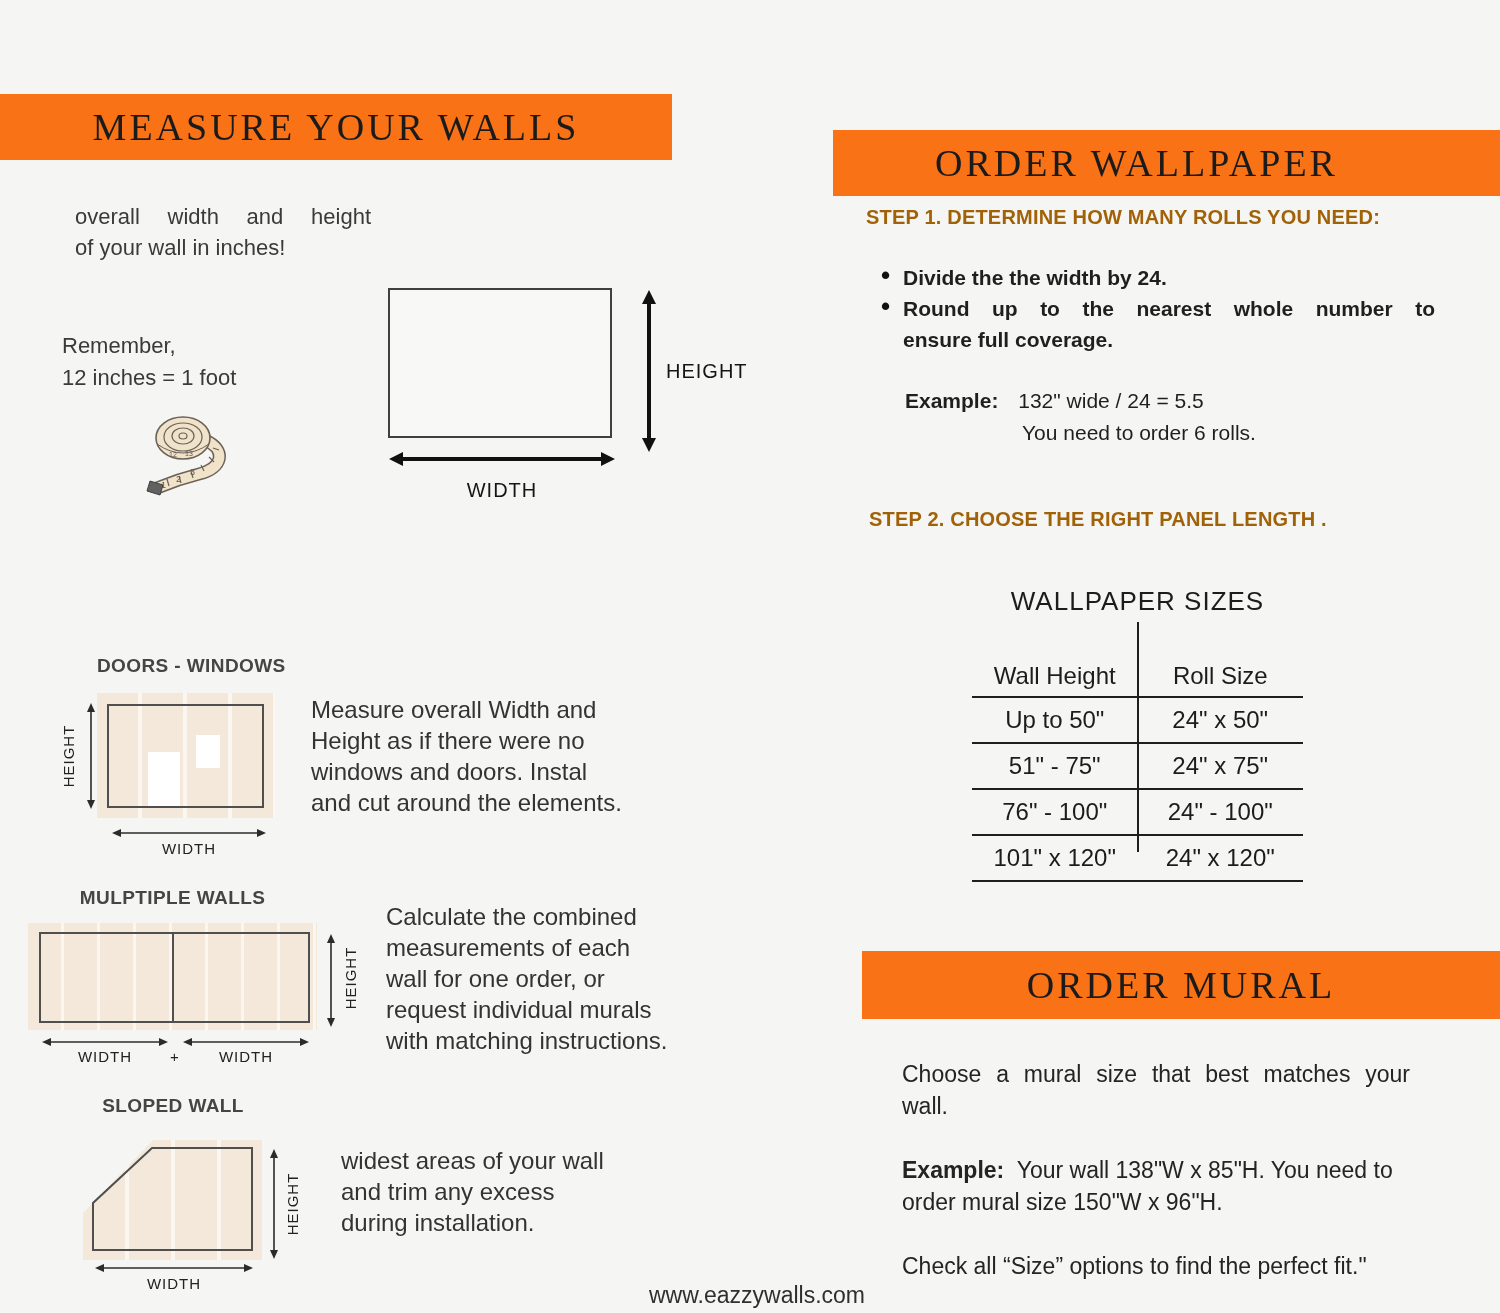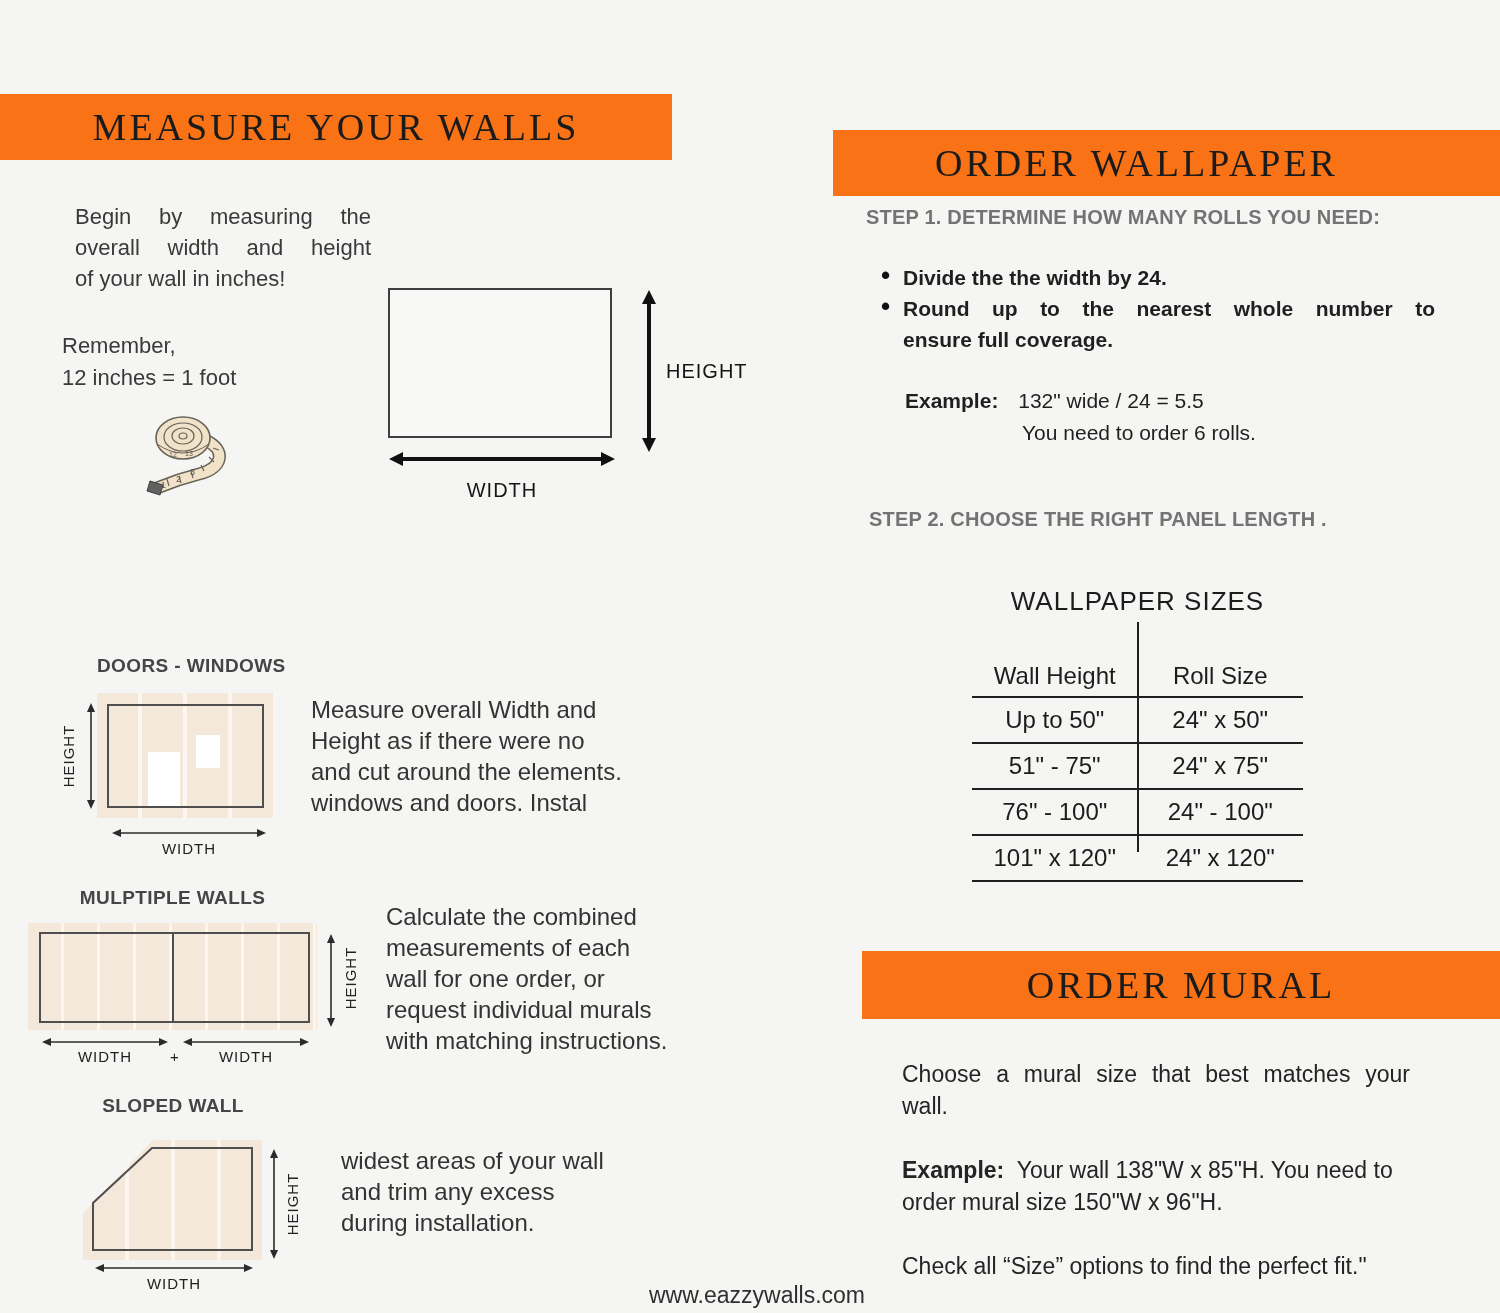--- a/index.html
+++ b/index.html
@@ -20,21 +20,21 @@
   .body22 { font-size:22px; line-height:31px; color:#3a3a3a; }
   .body24 { font-size:24px; line-height:31px; color:#333; }
   .body21 { font-size:21px; line-height:31px; color:#1f1f1f; }
   .body23 { font-size:23px; line-height:32px; color:#242424; }
   .jl { text-align:justify; text-align-last:justify; }
   .sec-h {
     position:absolute; font-size:19px; font-weight:bold; color:#454545;
     letter-spacing:.4px; text-align:center; white-space:nowrap;
   }
   .step-h {
-    position:absolute; font-size:20px; font-weight:bold; color:#737373;
+    position:absolute; font-size:20px; font-weight:bold; color:#a16207;
     letter-spacing:.2px; white-space:nowrap;
   }
   .dim-label { position:absolute; font-size:20px; letter-spacing:1px; color:#151515; }
   .dim-label-sm { position:absolute; font-size:15px; letter-spacing:1px; color:#222; }
   .vlabel {
     position:absolute; font-size:15px; letter-spacing:1px; color:#222;
     transform:translate(-50%,-50%) rotate(-90deg); white-space:nowrap;
   }
   .center { text-align:center; }
   .stripes-doors  { background:repeating-linear-gradient(90deg,#f4e8db 0 41px,#fbf6ef 41px 45px); }
@@ -58,21 +58,20 @@
 </head>
 <body>
 
 <div id="canvas">
 
   <div class="banner" style="left:0; top:94px; width:672px; height:66px;">
     <div class="banner-title">MEASURE YOUR WALLS</div>
   </div>
 
   <div class="abs body22" style="left:75px; top:201px; width:296px;">
-    <div class="jl">Begin by measuring the</div>
     <div class="jl">overall width and height</div>
     <div>of your wall in inches!</div>
   </div>
 
   <div class="abs body22" style="left:62px; top:330px; width:300px; line-height:32px;">
     <div>Remember,</div>
     <div>12 inches = 1 foot</div>
   </div>
 
   <svg class="abs" style="left:143px; top:410px;" width="100" height="88" viewBox="0 0 100 88">
@@ -126,22 +125,22 @@
   <svg class="abs" style="left:112px; top:826px;" width="154" height="14" viewBox="0 0 154 14">
     <line x1="7" y1="7" x2="147" y2="7" stroke="#2b2b2b" stroke-width="1.6"></line>
     <polygon points="0,7 9,3 9,11" fill="#2b2b2b"></polygon>
     <polygon points="154,7 145,3 145,11" fill="#2b2b2b"></polygon>
   </svg>
   <div class="dim-label-sm center" style="left:112px; top:840px; width:154px;">WIDTH</div>
 
   <div class="abs body24" style="left:311px; top:694px; width:360px;">
     <div>Measure overall Width and</div>
     <div>Height as if there were no</div>
+    <div>windows and doors. Instal</div>
     <div>and cut around the elements.</div>
-    <div>windows and doors. Instal</div>
   </div>
 
   <div class="sec-h" style="left:28px; top:887px; width:289px;">MULPTIPLE WALLS</div>
 
   <div class="abs stripes-multi" style="left:28px; top:923px; width:289px; height:107px;"></div>
   <div class="outline-rect" style="left:39px; top:932px; width:271px; height:91px;"></div>
   <div class="abs" style="left:172px; top:932px; width:2px; height:91px; background:#4f4f4f;"></div>
 
   <svg class="abs" style="left:324px; top:934px;" width="14" height="93" viewBox="0 0 14 93">
     <line x1="7" y1="7" x2="7" y2="86" stroke="#2b2b2b" stroke-width="1.6"></line>

